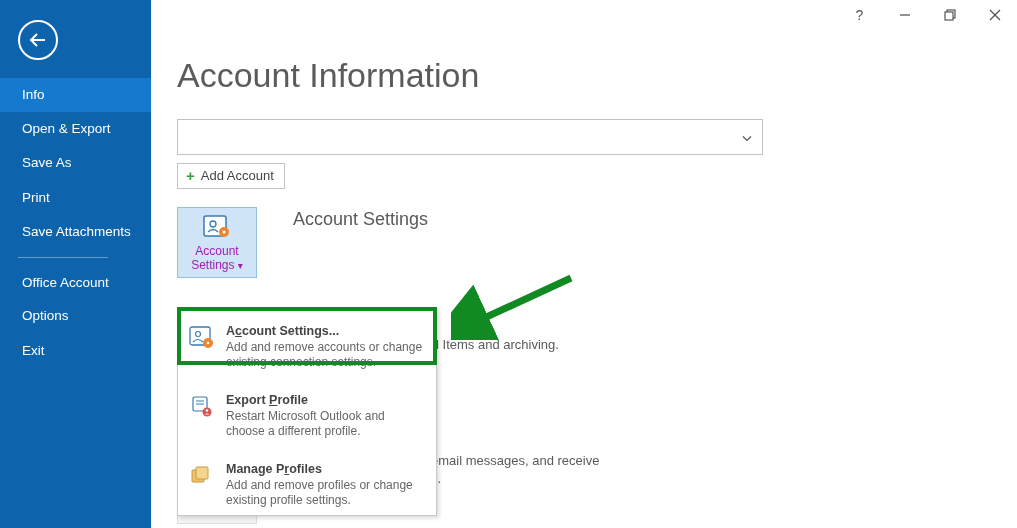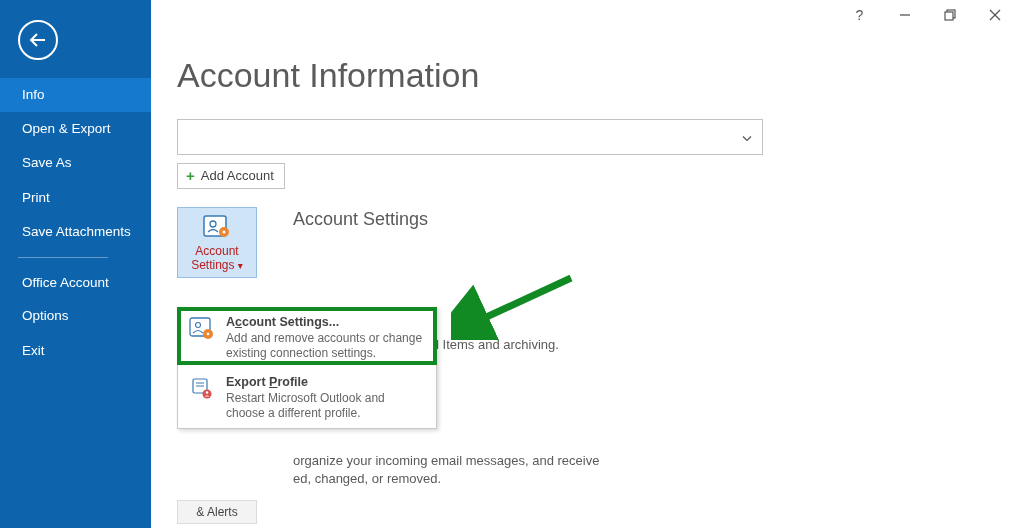--- a/index.html
+++ b/index.html
@@ -103,21 +103,21 @@
     margin-left: 26px;
     margin-top: 18px;
     position: relative;
   }
   .tile {
     width: 80px;
     border: 1px solid #93bfe5;
     background: #cfe4f6;
     text-align: center;
     font-size: 12px;
-    color:#b91c1c;
+    color:#a21caf;
     padding: 6px 0 4px 0;
     line-height: 1.2;
   }
   .tile svg { display:block; margin: 0 auto 4px auto; }
   .tilecaret { font-size:10px; }
   .section-head {
     position:absolute;
     left:116px; top:2px;
     font-size:18px;
     color:#5a5a5a;
@@ -137,21 +137,21 @@
     top: 307px;
     width: 260px;
     background:#fff;
     border:1px solid #c8c8c8;
     box-shadow: 2px 2px 4px rgba(0,0,0,0.15);
     z-index: 15;
   }
   .ddmenu .mi {
     display:flex;
     gap:10px;
-    padding: 7px 10px 7px 10px;
+    padding: 16px 10px 7px 10px;
     font-size: 12.5px;
     color:#444;
     align-items: flex-start;
   }
   .ddmenu .mi .mtxt .mtitle { font-weight: bold; }
   .ddmenu .mi .mtxt .msub { color:#666; font-size:12px; line-height:1.25; margin-top:2px;}
   .ddmenu .mi .micon { width:28px; flex:0 0 28px; display:flex; justify-content:center; padding-top:2px;}
   
   .greenbox {
     position:absolute;
@@ -306,20 +306,32 @@
           <circle cx="18" cy="17" r="4.5" fill="#d9534f"></circle>
           <circle cx="18" cy="15.5" r="1.3" fill="#fff"></circle>
           <path d="M15.5 19.5 Q18 17.5 20.5 19.5" fill="#fff"></path>
         </svg>
       </div>
       <div class="mtxt">
         <div class="mtitle"><span>Export </span><span class="u">P</span><span>rofile</span></div>
         <div class="msub">Restart Microsoft Outlook and choose a different profile.</div>
       </div>
     </div>
+    <div class="mi">
+      <div class="micon">
+        <svg width="26" height="24">
+          <rect x="3" y="6" width="12" height="12" rx="1" fill="#efc268" stroke="#c79a3e" stroke-width="1"></rect>
+          <rect x="7" y="3" width="12" height="12" rx="1" fill="#f3d58e" stroke="#c79a3e" stroke-width="1"></rect>
+        </svg>
+      </div>
+      <div class="mtxt">
+        <div class="mtitle"><span>Manage P</span><span class="u">r</span><span>ofiles</span></div>
+        <div class="msub">Add and remove profiles or change existing profile settings.</div>
+      </div>
+    </div>
   </div>
 
   
   <div class="greenbox"></div>
 
   
   <svg class="arrow" width="130" height="70">
     <defs>
       <marker id="ah" markerWidth="12" markerHeight="12" refX="3" refY="5" orient="auto">
         <polygon points="0,0 10,5 0,10" fill="#118a23"></polygon>

